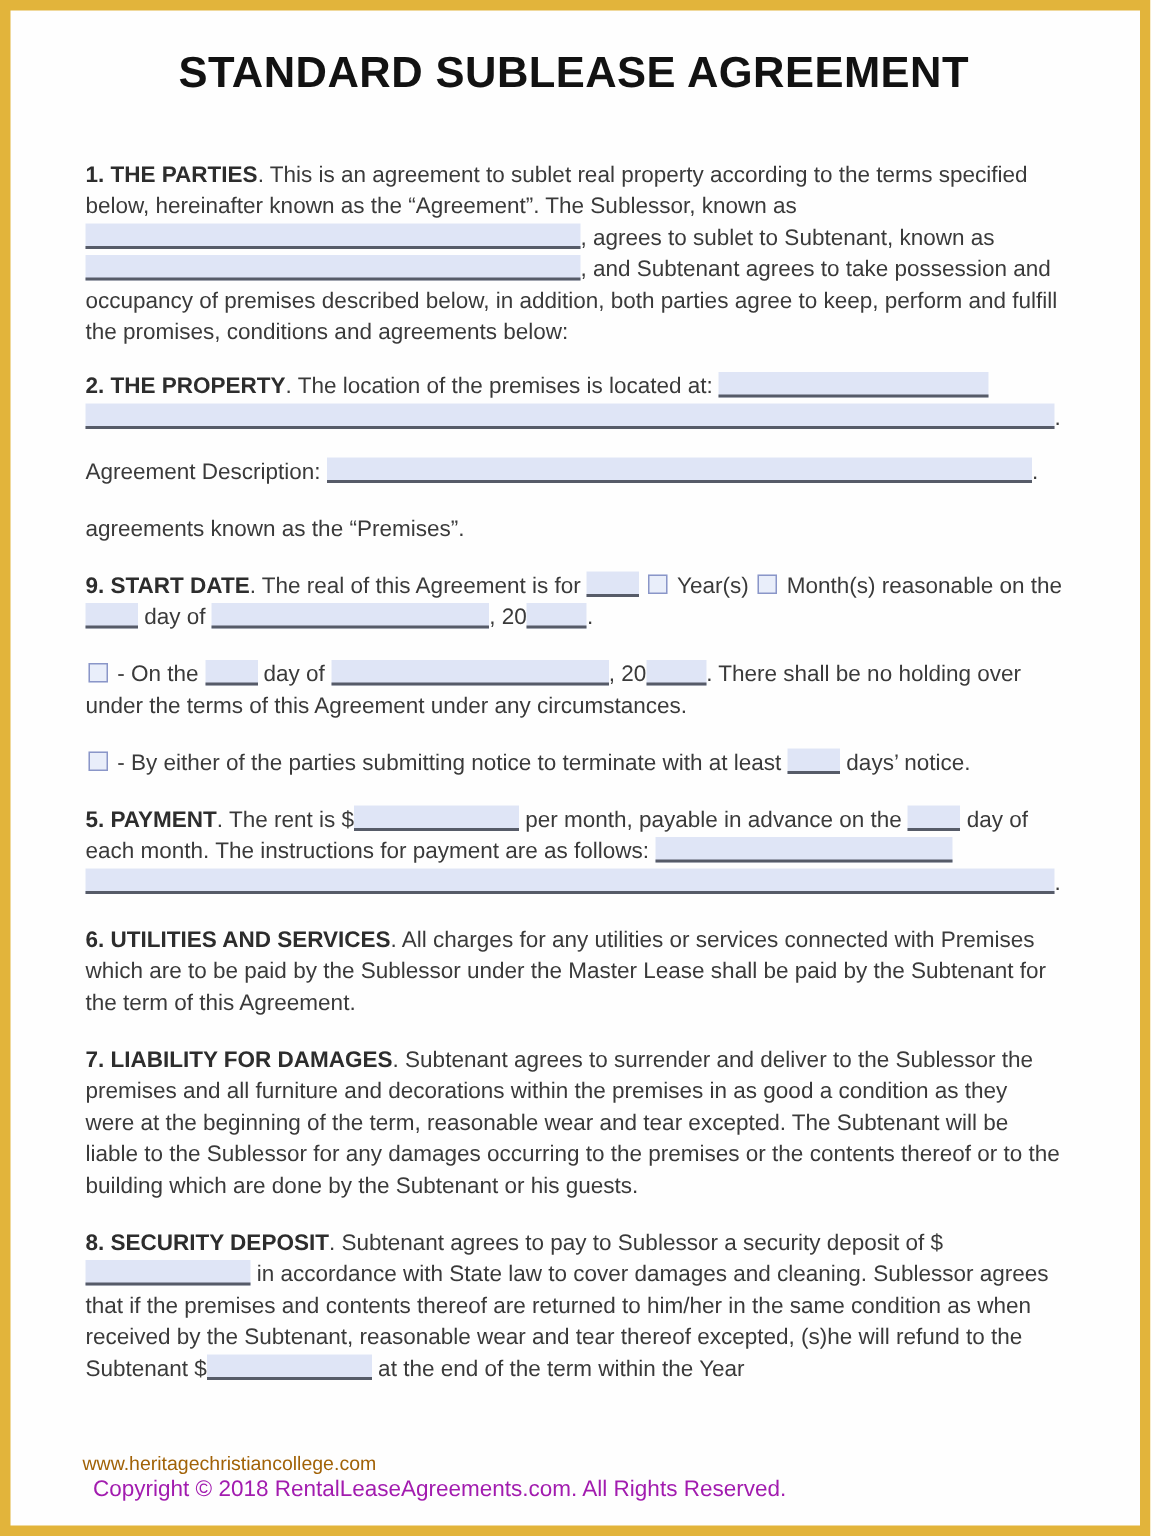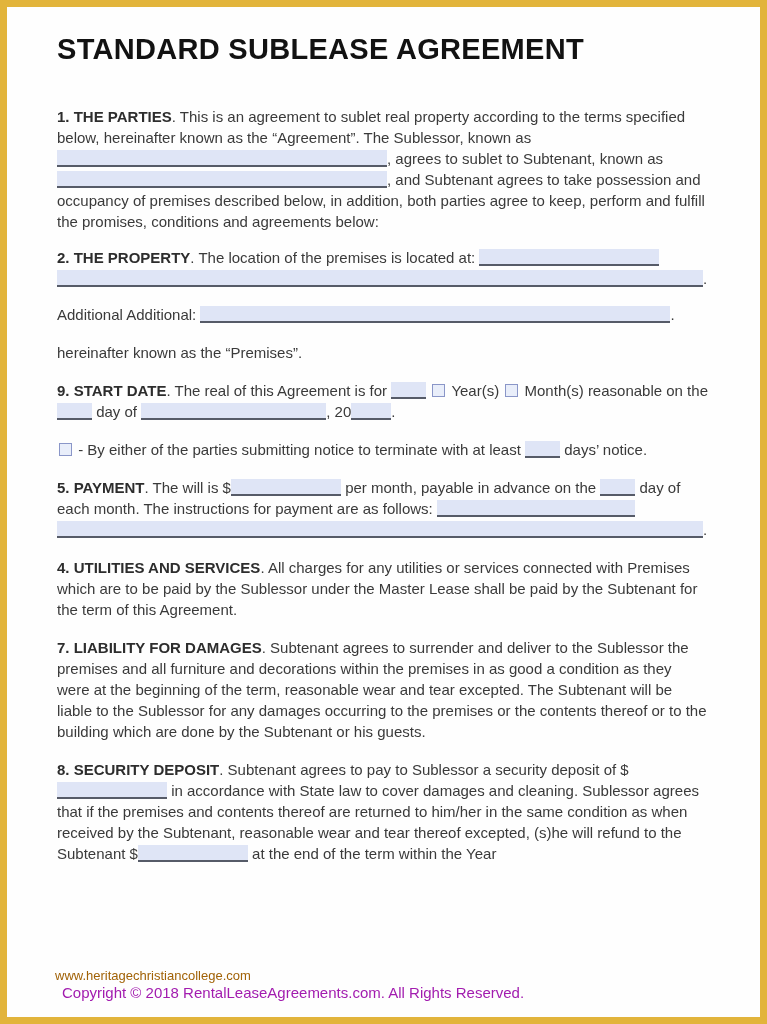--- a/index.html
+++ b/index.html
@@ -9,21 +9,21 @@
     box-sizing:border-box;
     border:7px solid #E2B43B;
     background:#fefefe;
     padding:26px 52px 0 50px;
     font-family:"Liberation Sans","DejaVu Sans",sans-serif;
     color:#3a3a3a;
     overflow:hidden;
   }
   h1.doc-title {
     margin:0 0 40px 0;
-    text-align:left;
+    text-align:center;
     font-size:29px;
     font-weight:bold;
     color:#121212;
     letter-spacing:0.3px;
   }
   .para {
     font-size:15px;
     line-height:21px;
     margin:0 0 15px 0;
     color:#3a3a3a;
@@ -80,60 +80,67 @@
     <span class="field w330"></span><span>, and Subtenant agrees to take possession and occupancy of premises described below, in addition, both parties agree to keep, perform and fulfill the promises, conditions and agreements below:</span>
   </p>
 
   <p class="para">
     <b>2. THE PROPERTY</b><span>. The location of the premises is located at:</span>
     <span class="field w180"></span>
     <span class="field w648"></span><span>.</span>
   </p>
 
   <p class="para gap">
-    <span>Additional Additional:</span>
+    <span>Agreement Description:</span>
     <span class="field w473"></span><span>.</span>
   </p>
 
   <p class="para gap">
-    <span>hereinafter known as the “Premises”.</span>
+    <span>agreements known as the “Premises”.</span>
   </p>
 
   <p class="para gap">
     <b>9. START DATE</b><span>. The real of this Agreement is for</span>
     <span class="field w35"></span>
     <span class="cb"></span>
     <span>Year(s)</span>
     <span class="cb"></span>
     <span>Month(s) reasonable on the</span>
     <span class="field w35"></span>
     <span>day of</span>
     <span class="field w185"></span><span>, 20</span><span class="field w40"></span><span>.</span>
   </p>
 
 
+  <p class="para gap">
+    <span class="cb"></span>
+    <span>- On the</span>
+    <span class="field w35"></span>
+    <span>day of</span>
+    <span class="field w185"></span><span>, 20</span><span class="field w40"></span><span>. There shall be no holding over under the terms of this Agreement under any circumstances.</span>
+  </p>
 
   <p class="para gap">
     <span class="cb"></span>
     <span>- By either of the parties submitting notice to terminate with at least</span>
     <span class="field w35"></span>
     <span>days’ notice.</span>
   </p>
 
   <p class="para gap">
-    <b>5. PAYMENT</b><span>. The will is $</span><span class="field w110"></span>
+    <b>5. PAYMENT</b><span>. The rent is $</span><span class="field w110"></span>
     <span>per month, payable in advance on the</span>
     <span class="field w35"></span>
     <span>day of each month. The instructions for payment are as follows:</span>
     <span class="field w200"></span>
     <span class="field w648"></span><span>.</span>
   </p>
 
   <p class="para gap">
-    <b>4. UTILITIES AND SERVICES</b><span>. All charges for any utilities or services connected with Premises which are to be paid by the Sublessor under the Master Lease shall be paid by the Subtenant for the term of this Agreement.</span>
+    <b>6. UTILITIES AND SERVICES</b><span>. All charges for any utilities or services connected with Premises which are to be paid by the Sublessor under the Master Lease shall be paid by the Subtenant for the term of this Agreement.</span>
   </p>
 
   <p class="para gap">
     <b>7. LIABILITY FOR DAMAGES</b><span>. Subtenant agrees to surrender and deliver to the Sublessor the premises and all furniture and decorations within the premises in as good a condition as they were at the beginning of the term, reasonable wear and tear excepted. The Subtenant will be liable to the Sublessor for any damages occurring to the premises or the contents thereof or to the building which are done by the Subtenant or his guests.</span>
   </p>
 
   <p class="para">
     <b>8. SECURITY DEPOSIT</b><span>. Subtenant agrees to pay to Sublessor a security deposit of $</span><span class="field w110"></span>
     <span>in accordance with State law to cover damages and cleaning. Sublessor agrees that if the premises and contents thereof are returned to him/her in the same condition as when received by the Subtenant, reasonable wear and tear thereof excepted, (s)he will refund to the Subtenant $</span><span class="field w110"></span>
     <span>at the end of the term within the Year</span>

